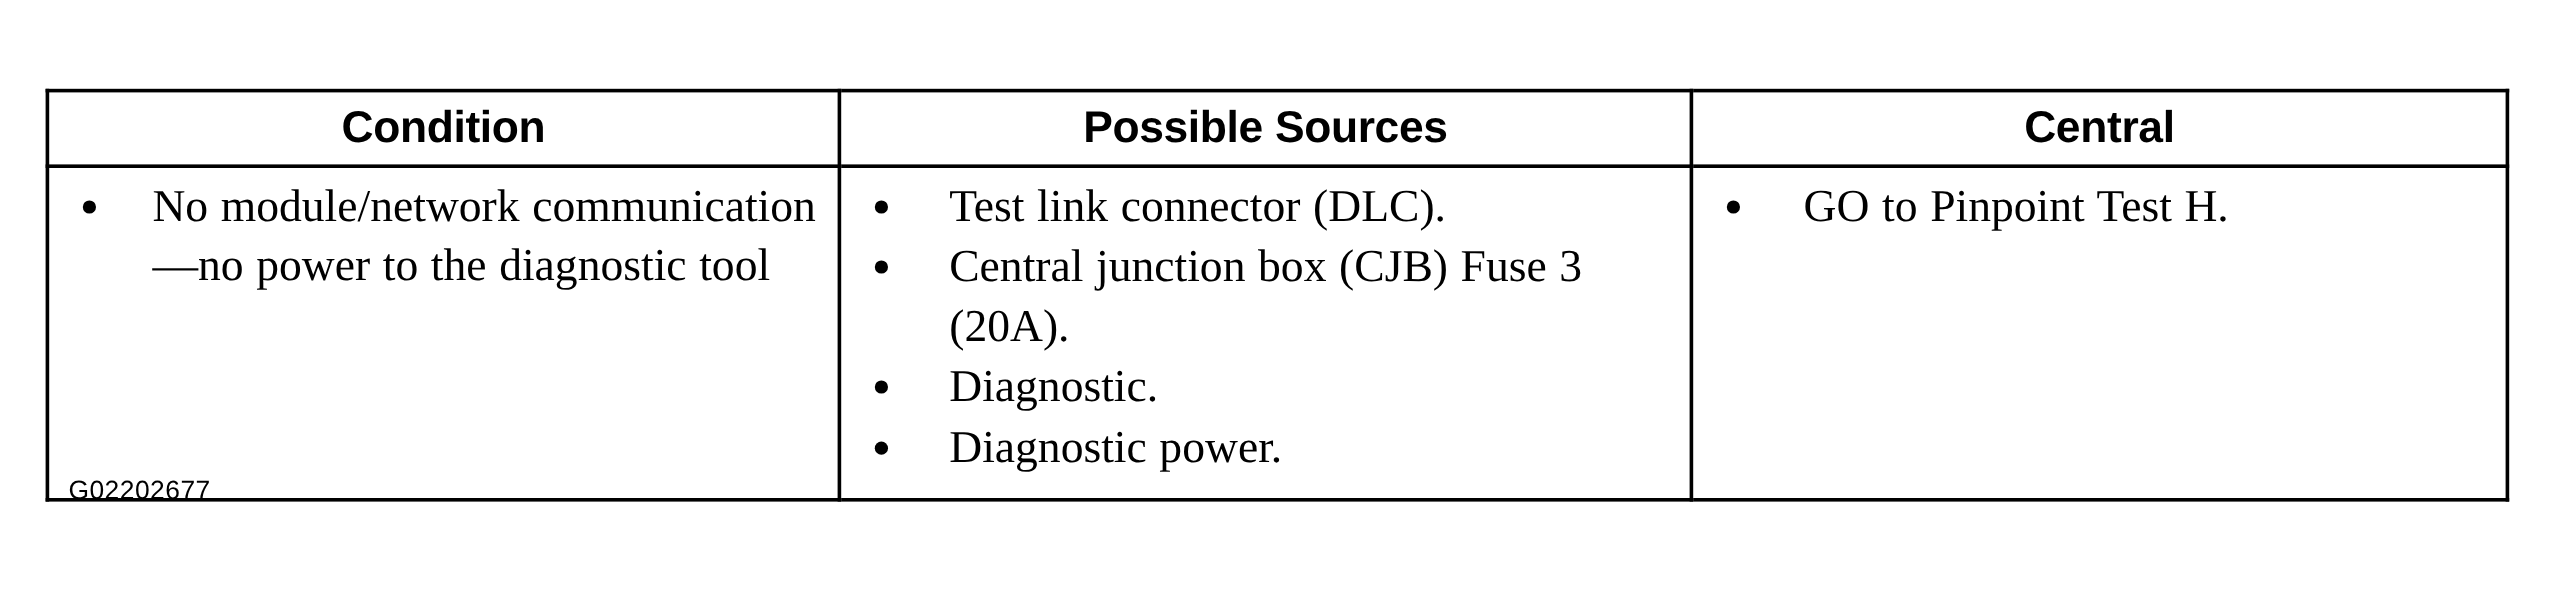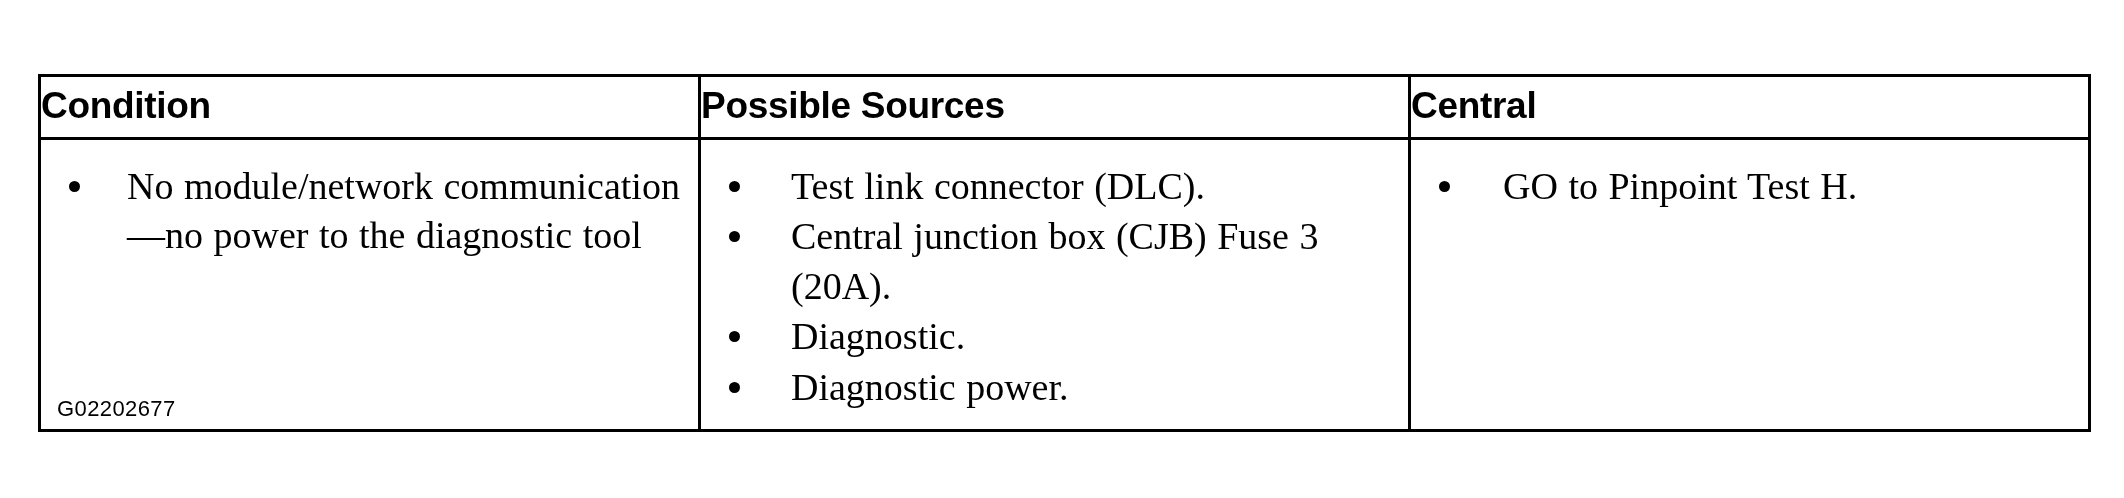--- a/index.html
+++ b/index.html
@@ -48,27 +48,27 @@
   
   col.c-condition { width: 660px; }
   col.c-sources   { width: 710px; }
   col.c-action    { width: 680px; }
 
   thead th {
     font-family: "Liberation Sans", "DejaVu Sans", sans-serif;
     font-weight: bold;
     font-size: 37px;
     line-height: 1.0;
-    text-align: left;
+    text-align: center;
     padding: 10px 0 13px 0;
     letter-spacing: -0.3px;
   }
 
   tbody td {
-    padding: 22px 10px 16px 10px;
+    padding: 8px 10px 16px 10px;
   }
 
   ul.bullets {
     list-style: none;
     margin: 0;
     padding: 0;
   }
   ul.bullets > li {
     position: relative;
     padding-left: 78px;

